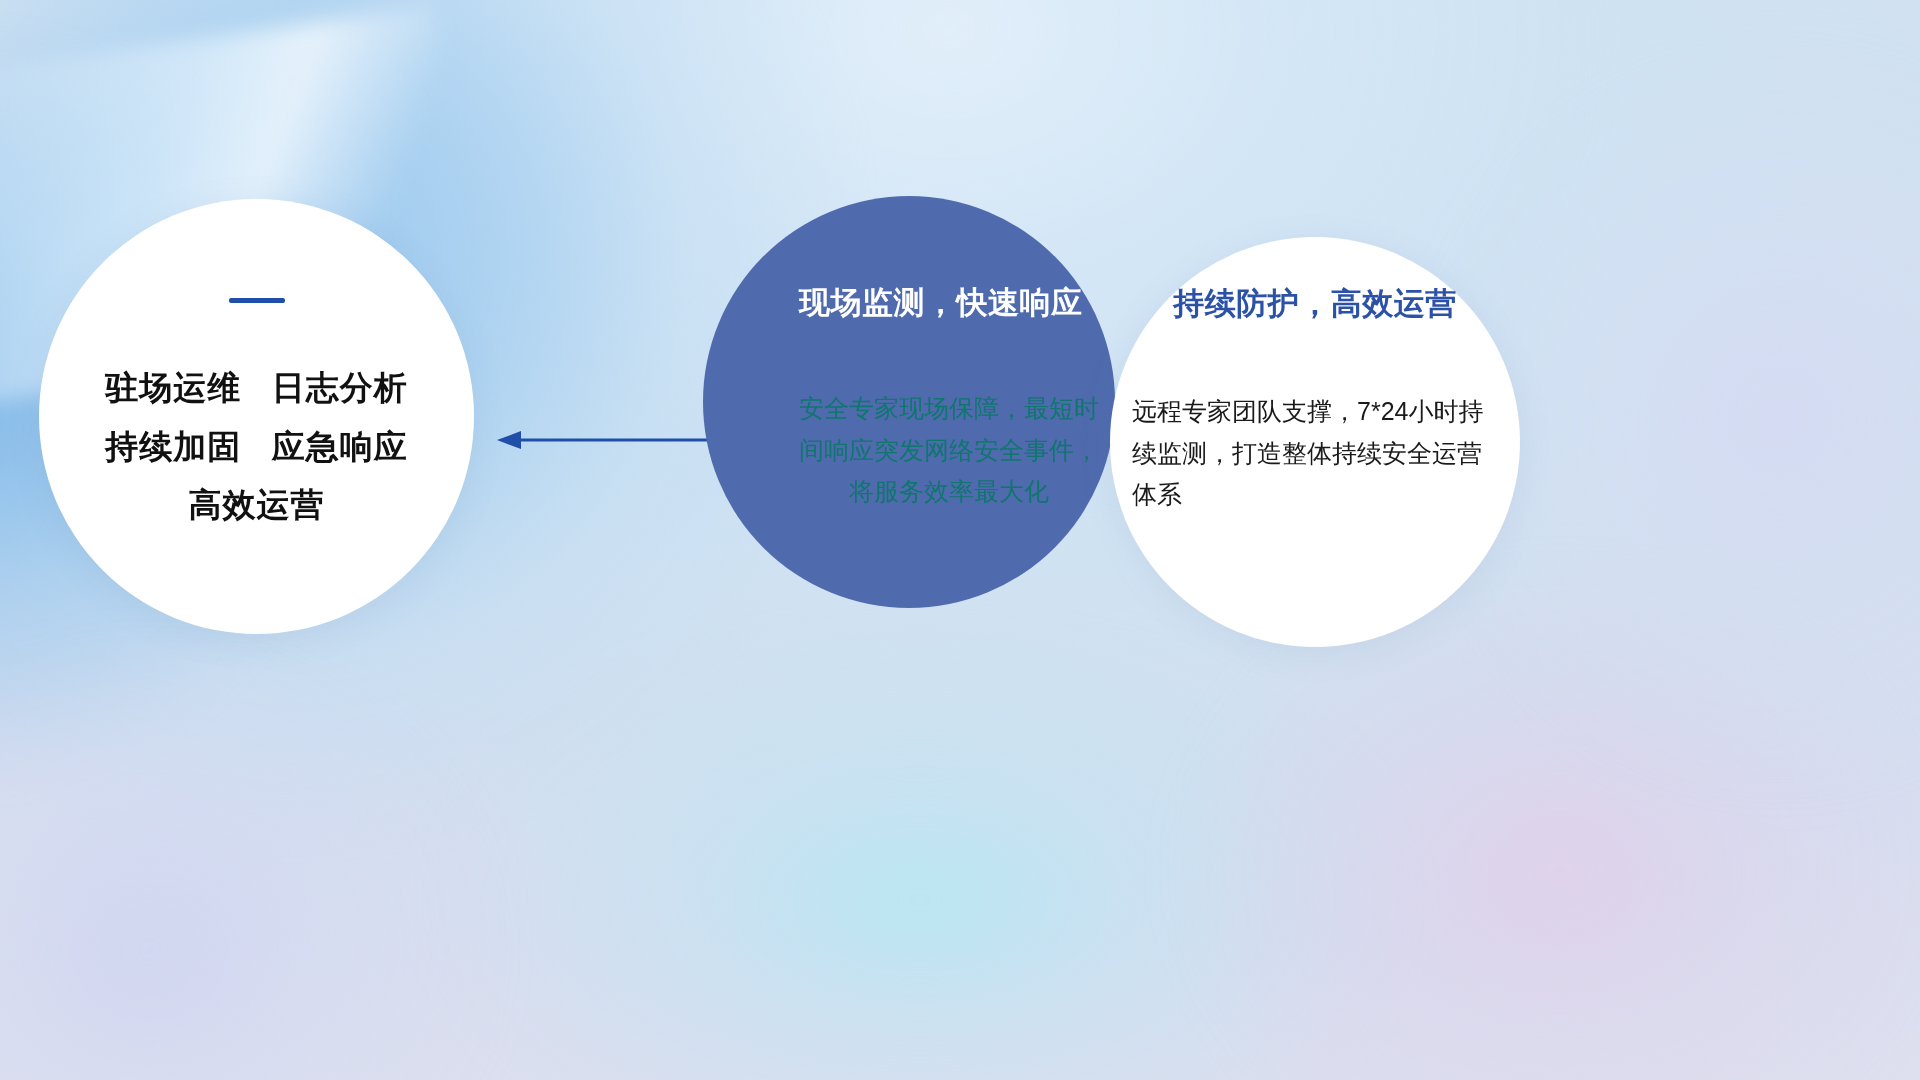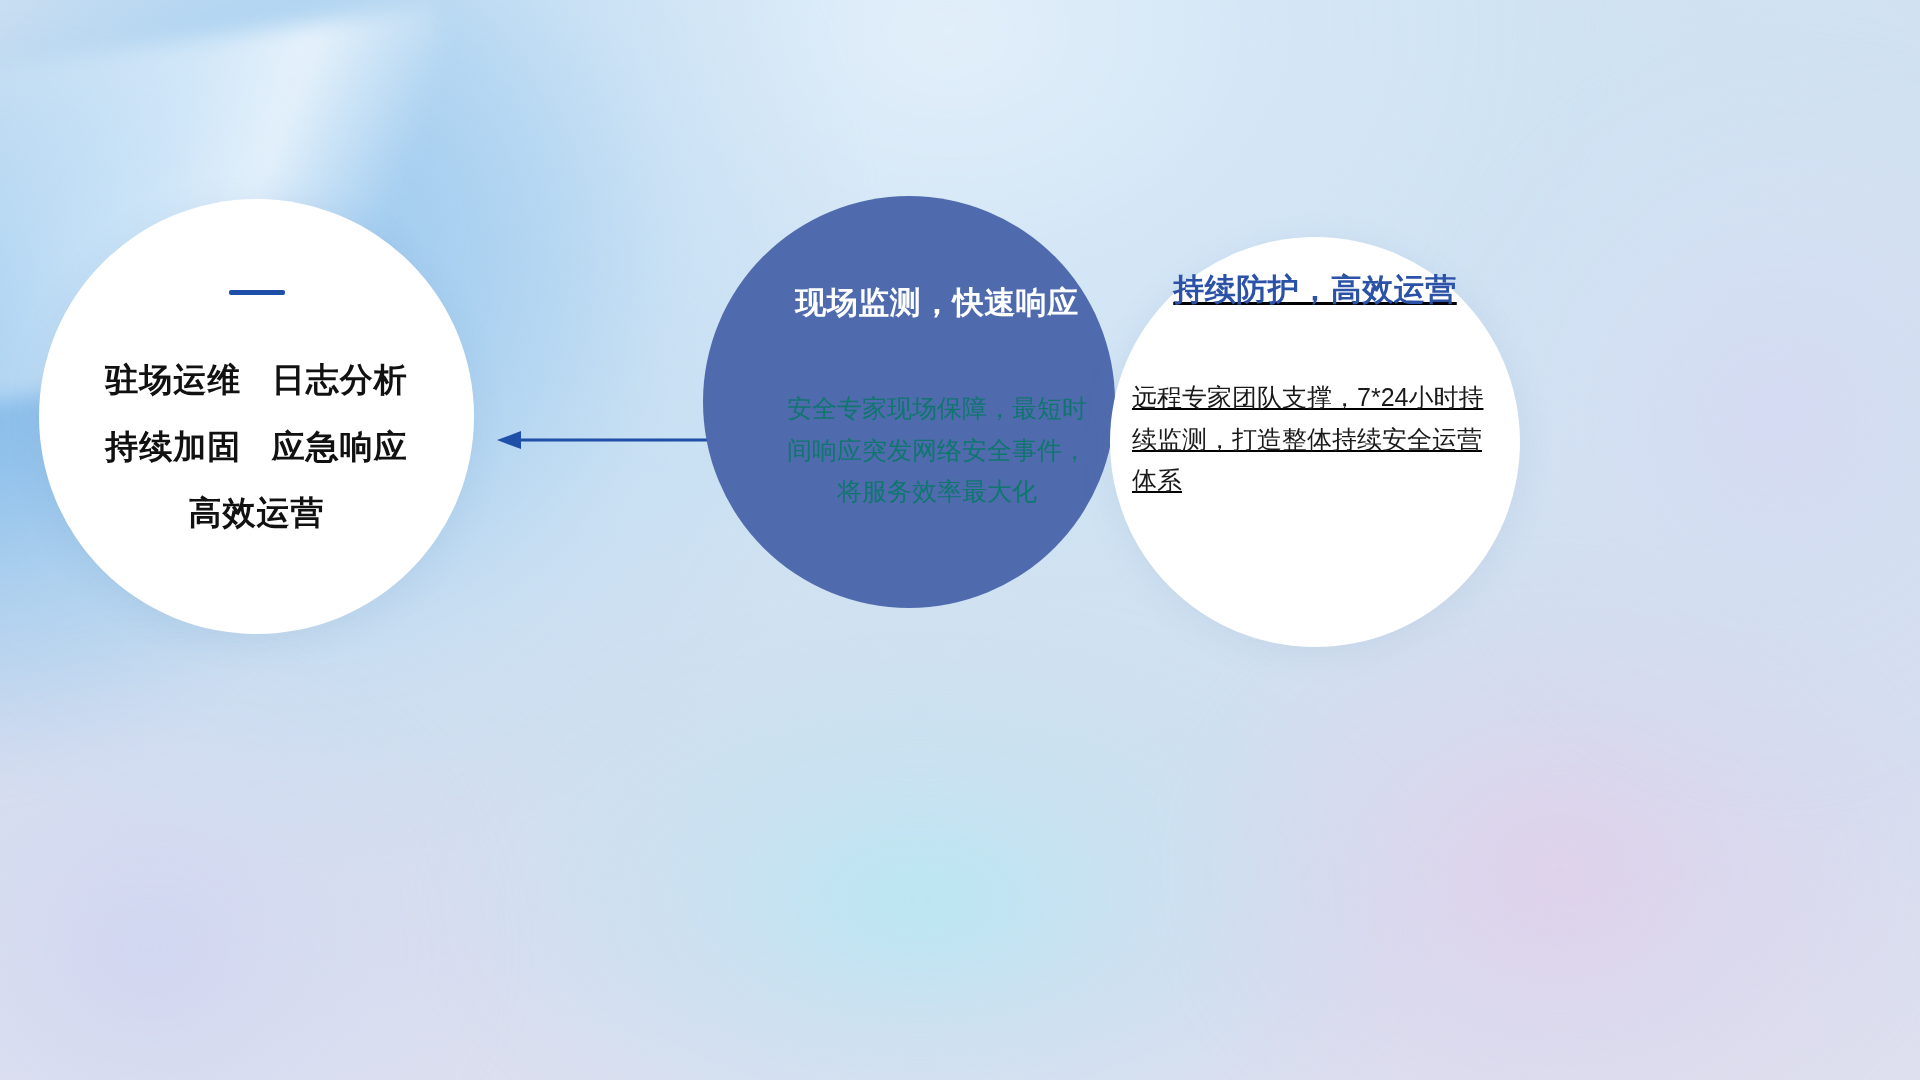--- a/index.html
+++ b/index.html
@@ -185,41 +185,40 @@
     width: 56px;
     height: 5px;
     border-radius: 2px;
     background: #1f4fa8;
     margin-bottom: 56px;
   }
   .left-lines {
     display: flex;
     flex-direction: column;
     align-items: center;
-    gap: 8px;
+    gap: 0px;
   }
   .left-line {
     font-size: 33px;
     font-weight: bold;
     color: #111111;
     letter-spacing: 1px;
     line-height: 1.78;
     white-space: pre;
   }
 
   
   .mid-content {
     position: absolute;
-    left: 703px;
+    left: 743px;
     top: 196px;
     width: 412px;
     height: 412px;
     display: flex;
     flex-direction: column;
-    align-items: center;
     padding-top: 86px;
     box-sizing: border-box;
     z-index: 3;
   }
   .mid-title {
     font-size: 31px;
     font-weight: bold;
     color: #ffffff;
     letter-spacing: 0.5px;
     white-space: nowrap;
@@ -232,30 +231,29 @@
     font-size: 25px;
     line-height: 1.66;
     color: #0f766e;
     text-align: center;
   }
 
   
   .right-content {
     position: absolute;
     left: 1110px;
-    top: 223px;
+    top: 237px;
     width: 410px;
     height: 410px;
     display: flex;
     flex-direction: column;
     align-items: center;
     padding-top: 46px;
     box-sizing: border-box;
     z-index: 4;
-    text-decoration: underline;
   }
   .right-title {
     font-size: 31px;
     font-weight: bold;
     color: #2c52a8;
     letter-spacing: 0.5px;
     white-space: nowrap;
   }
   .right-body {
     margin-top: 66px;

